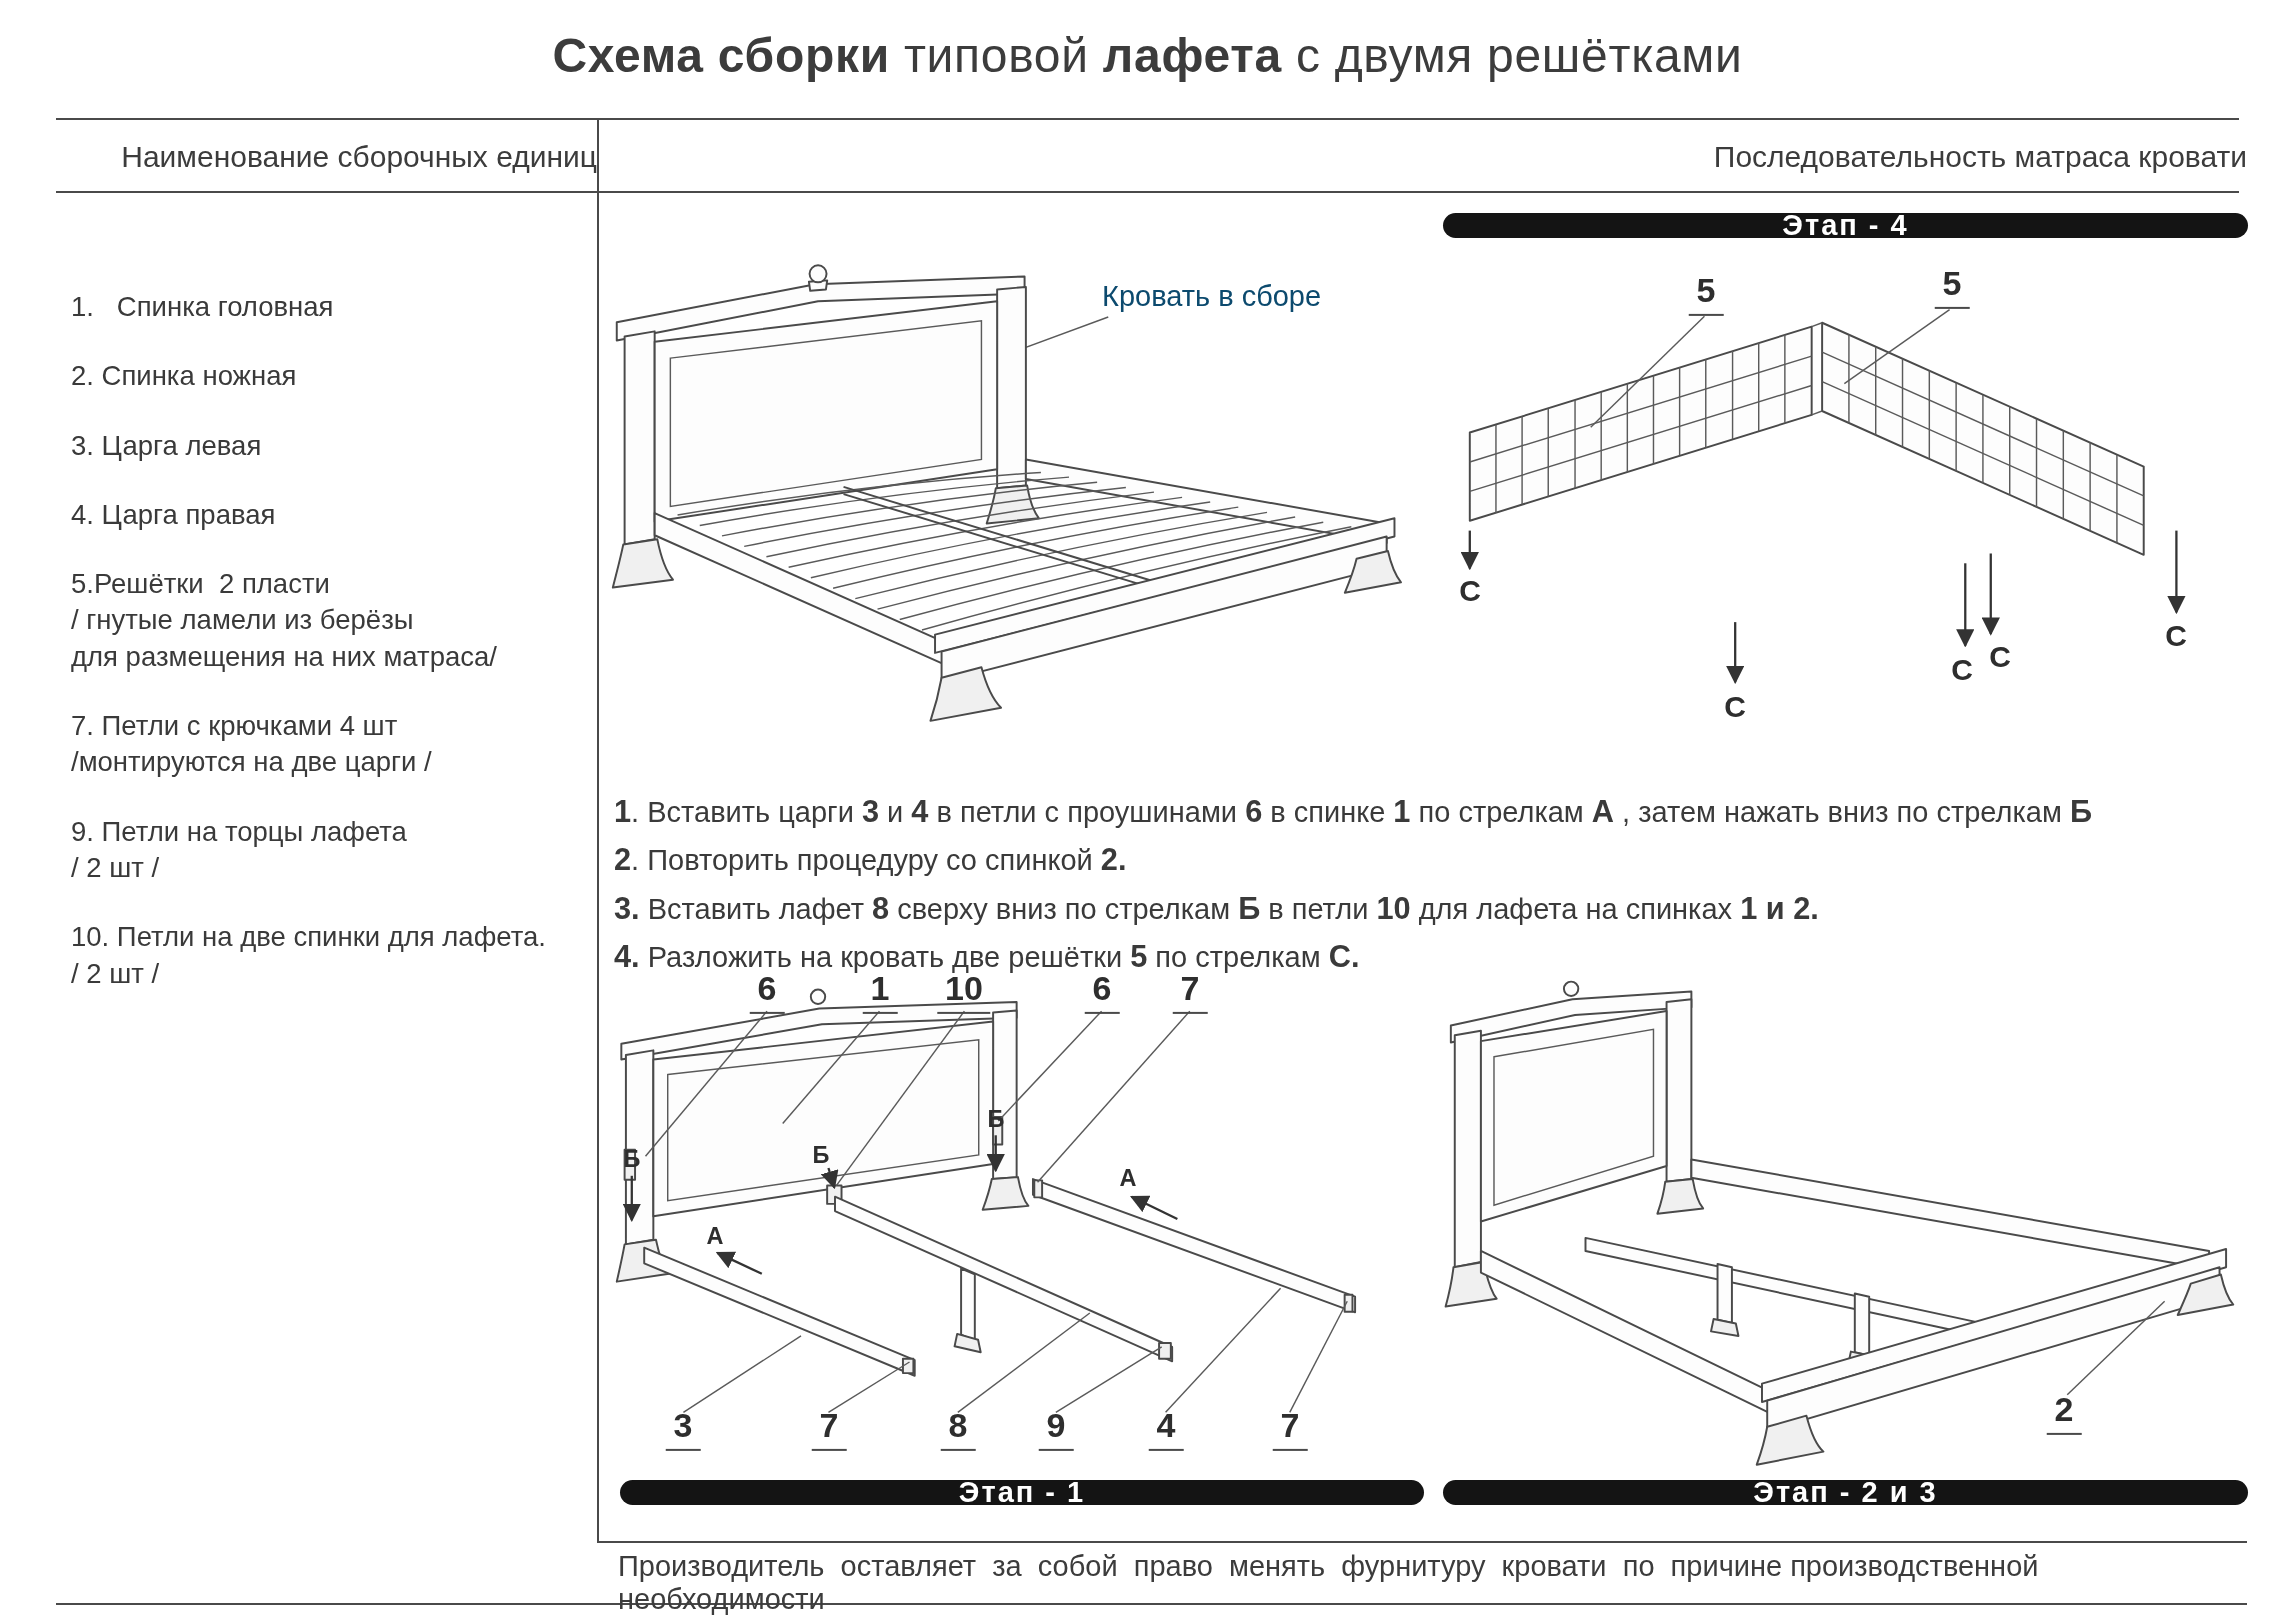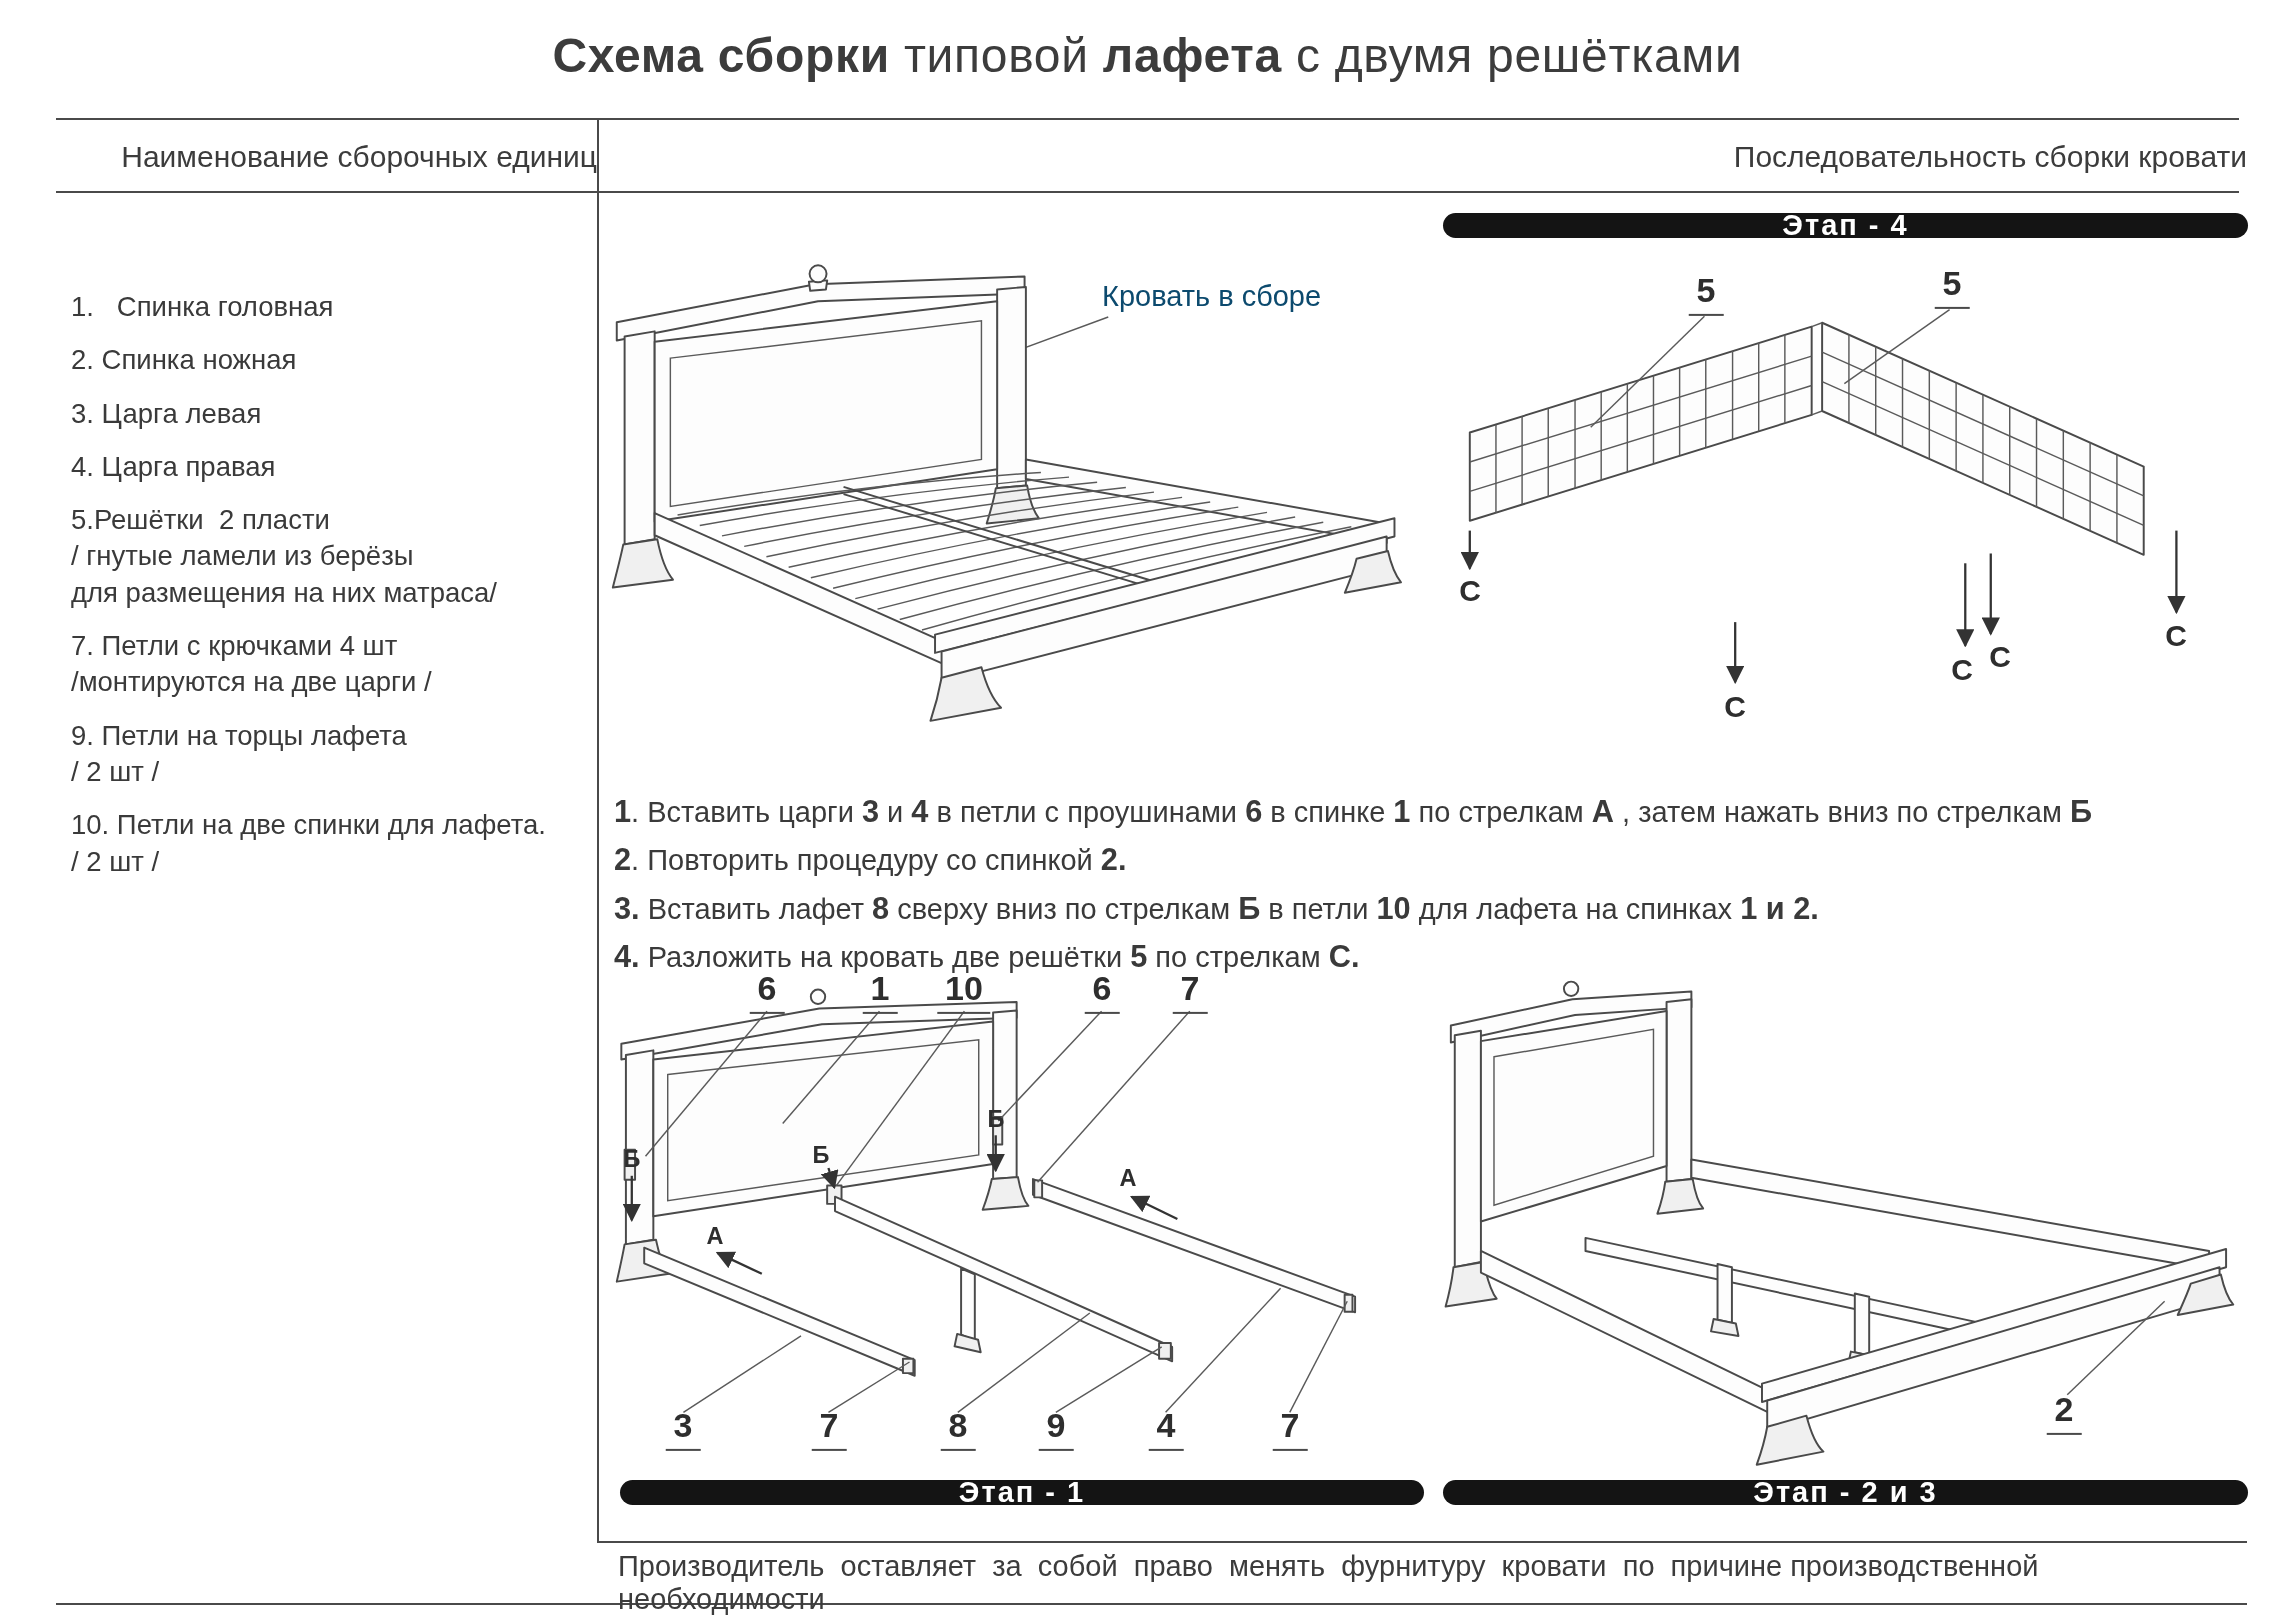--- a/index.html
+++ b/index.html
@@ -8,21 +8,21 @@
 
   .rule { position: absolute; background: #4a4a4a; }
 
   .title { position: absolute; top: 27.5px; left: 0; width: 100%; text-align: center;
            font-size: 48px; font-weight: 400; color: #3c3c3c; letter-spacing: 0.7px; }
   .title .seg-bold { font-weight: 700; }
 
   .col-header { position: absolute; top: 140px; font-size: 30px; text-align: right; color: #3c3c3c; }
 
   .parts { position: absolute; left: 71px; top: 289px; width: 520px;
-           display: flex; flex-direction: column; gap: 17px;
+           display: flex; flex-direction: column; gap: 33px;
            font-size: 27.5px; line-height: 1.32; }
   .part-item { white-space: pre-wrap; }
 
   .banner { position: absolute; height: 25px; background: #141414; color: #ffffff;
             border-radius: 21px; display: flex; align-items: center; justify-content: center;
             font-size: 29px; font-weight: 600; letter-spacing: 2px; }
 
   .diagram { position: absolute; }
   .diagram svg { position: absolute; left: 0; top: 0; width: 100%; height: 100%; overflow: visible; }
 
@@ -55,21 +55,21 @@
 
   <div class="title"><span class="seg-bold">Схема сборки</span><span> типовой </span><span class="seg-bold">лафета</span><span> с двумя решётками</span></div>
 
   <div class="rule" style="left:56px; top:118px; width:2183px; height:2px;"></div>
   <div class="rule" style="left:56px; top:191px; width:2183px; height:2px;"></div>
   <div class="rule" style="left:597px; top:118px; width:2px; height:1425px;"></div>
   <div class="rule" style="left:597px; top:1541px; width:1650px; height:2px;"></div>
   <div class="rule" style="left:56px; top:1603px; width:2191px; height:2px;"></div>
 
   <div class="col-header" style="left:56px; width:541px;">Наименование  сборочных единиц</div>
-  <div class="col-header" style="left:599px; width:1648px;">Последовательность сборки кровати</div>
+  <div class="col-header" style="left:599px; width:1648px;">Последовательность матраса кровати</div>
 
   <div class="parts">
     <div class="part-item">1.   Спинка головная</div>
     <div class="part-item">2. Спинка ножная</div>
     <div class="part-item">3. Царга левая</div>
     <div class="part-item">4. Царга правая</div>
     <div class="part-item">5.Решётки  2 пласти
 / гнутые ламели из берёзы
 для размещения на них матраса/</div>
     <div class="part-item">7. Петли с крючками 4 шт

